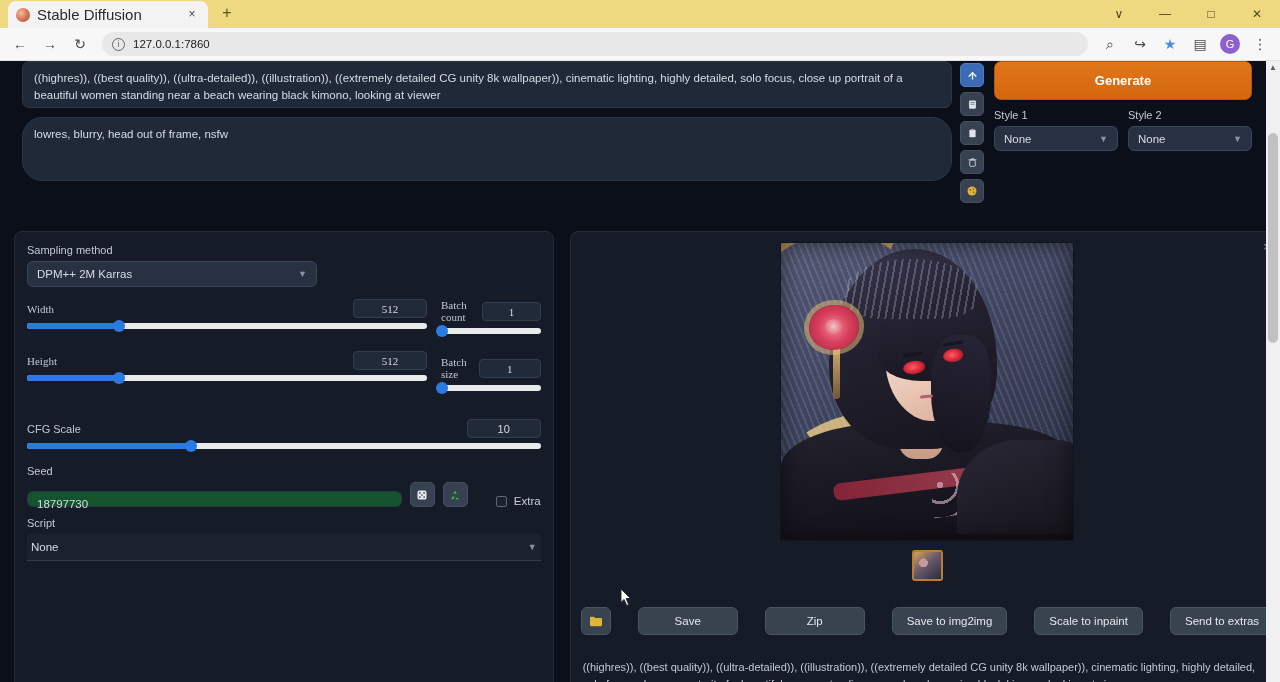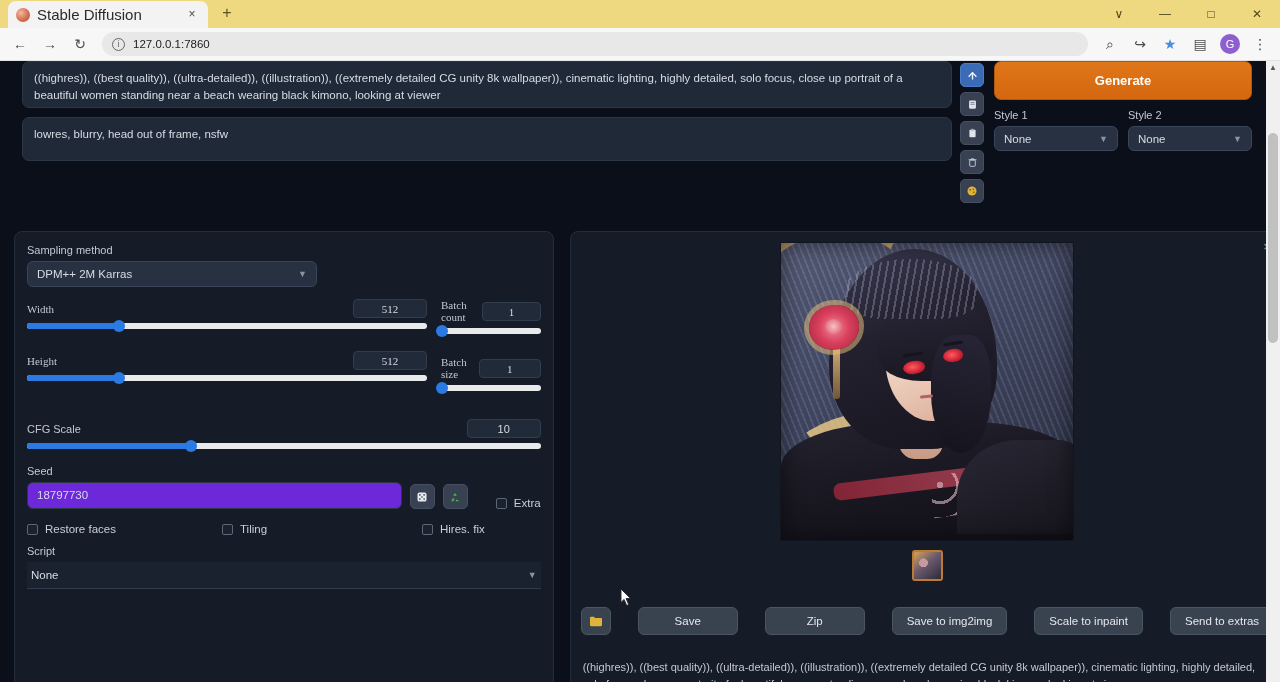--- a/index.html
+++ b/index.html
@@ -89,21 +89,21 @@
 
   
   .prompt-row { display: flex; padding: 0 14px; gap: 0; }
   .prompt-col { flex: 1; padding-left: 8px; padding-top: 0; }
   .textarea {
     background: #1f2937; border: 1px solid #2c3645; border-radius: 7px;
     color: #d7dce4; font-size: 11.5px; line-height: 17px;
     padding: 8px 11px; width: 100%;
   }
   .ta-prompt { height: 47px; margin-top: 0; overflow: hidden; }
-  .ta-neg { height: 44px; margin-top: 9px; overflow: hidden; }
+  .ta-neg { height: 64px; margin-top: 9px; overflow: hidden; border-radius: 20px; }
 
   
   .right-col { width: 300px; display: flex; gap: 8px; padding-left: 8px; }
   .icon-rail {
     width: 26px; display: flex; flex-direction: column; gap: 5px;
     padding-top: 2px;
   }
   .rail-btn {
     width: 24px; height: 24px; border-radius: 5px;
     background: #374151; border: 1px solid #454f61;
@@ -169,21 +169,21 @@
 
   .checkrow { display: flex; margin: 14px 0 8px 0; }
   .check { display: flex; align-items: center; gap: 7px; font-size: 11.5px; color: #c9cfd9; cursor: pointer; }
   .cbox {
     width: 11px; height: 11px; border: 1px solid #5c6878;
     border-radius: 2px; background: #1a2230;
   }
 
   .seed-row { display: flex; align-items: flex-end; gap: 8px; }
   .seed-input {
-    flex: 1; height: 27px; background: #6d28d9; border: 1px solid #2c3645;
+    flex: 1; height: 16px; background: #14532d; border: 1px solid #2c3645;
     border-radius: 6px; color: #d7dce4; font-size: 11.5px;
     line-height: 25px; padding: 0 9px;
   }
   .sbtn {
     width: 25px; height: 25px; border-radius: 5px; background: #374151;
     border: 1px solid #454f61; display: flex; align-items: center;
     justify-content: center; font-size: 12px; cursor: pointer;
   }
 
   .script-sel {
@@ -565,34 +565,20 @@
                     <path d="M13.2 13.6h-4.6l1.4-2.4 2.4 1.1.8 1.3z" fill="#35c13a"></path>
                   </svg>
               </div>
               <label class="check" style="margin-left:20px">
                 <span class="cbox"></span>
                 <span>Extra</span>
               </label>
             </div>
           </div>
 
-          <div class="checkrow">
-            <label class="check" style="width:195px">
-              <span class="cbox"></span>
-              <span>Restore faces</span>
-            </label>
-            <label class="check" style="width:200px">
-              <span class="cbox"></span>
-              <span>Tiling</span>
-            </label>
-            <label class="check">
-              <span class="cbox"></span>
-              <span>Hires. fix</span>
-            </label>
-          </div>
 
           <div style="margin-top:10px">
             <span class="lbl">Script</span>
             <div class="script-sel">
               <span>None</span>
               <span class="chev">▼</span>
             </div>
           </div>
         </div>
 

